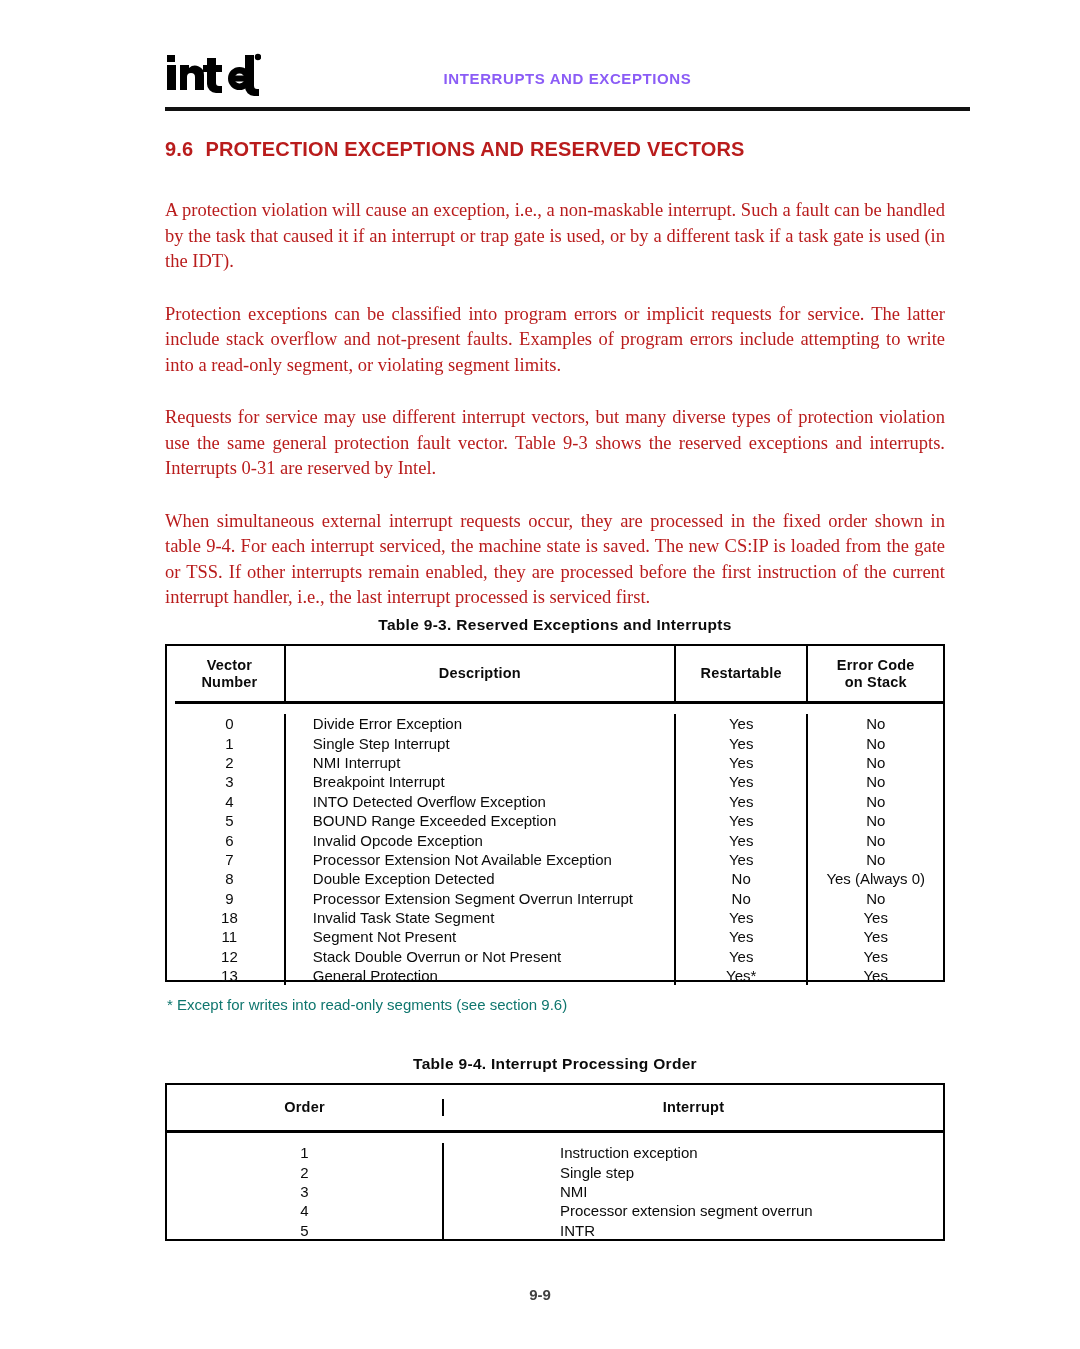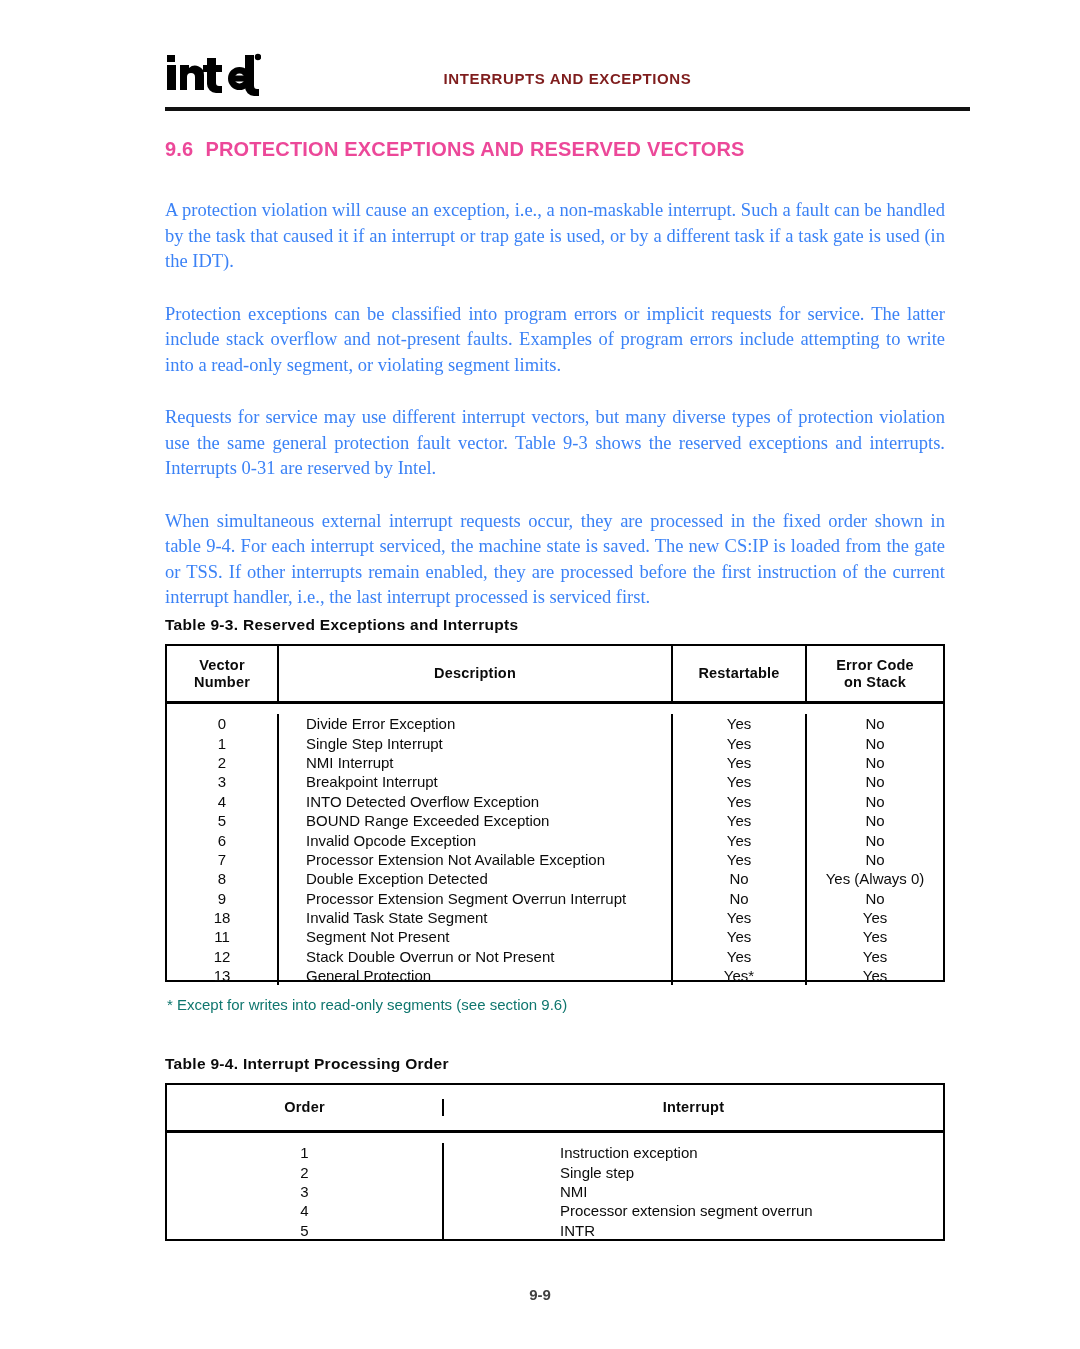--- a/index.html
+++ b/index.html
@@ -43,71 +43,72 @@
   .header-title {
     position: absolute;
     left: 0;
     top: 20px;
     width: 805px;
     text-align: center;
     font-family: "Liberation Sans", sans-serif;
     font-weight: bold;
     font-size: 15px;
     letter-spacing: 0.6px;
-    color: #7f1d1d;
+    color: #8b5cf6;
   }
   .header-rule {
     position: absolute;
     left: 0;
     top: 57px;
     width: 805px;
     height: 4px;
     background: #111111;
   }
 
   
   .section-heading {
     position: absolute;
     left: 165px;
     top: 138px;
     font-family: "Liberation Sans", sans-serif;
     font-weight: bold;
     font-size: 20px;
     letter-spacing: 0.2px;
-    color: #ec4899;
+    color: #b91c1c;
     white-space: nowrap;
   }
   .section-heading .num { margin-right: 12px; }
 
   
   .body-col {
     position: absolute;
     left: 165px;
     top: 198px;
     width: 780px;
   }
   .para {
     text-align: justify;
     text-justify: inter-word;
     font-family: "Liberation Serif", serif;
     font-size: 18.5px;
     line-height: 25.5px;
-    color: #3b82f6;
+    color: #b91c1c;
     margin: 0 0 27px 0;
   }
   .para:last-child { margin-bottom: 0; }
 
   
   .tbl-caption {
     position: absolute;
     font-family: "Liberation Sans", sans-serif;
     font-weight: bold;
     font-size: 15.5px;
     letter-spacing: 0.3px;
     color: #0b0b0b;
+    text-align: center;
     white-space: nowrap;
   }
 
   
   .tbl {
     position: absolute;
     border: 2px solid #000;
     box-sizing: border-box;
     background: #fff;
     font-family: "Liberation Sans", sans-serif;
@@ -138,20 +139,21 @@
     letter-spacing: 0.2px;
   }
   .vline { border-right: 2px solid #000; }
 
   
   #table93 {
     left: 165px;
     top: 644px;
     width: 780px;
     height: 338px;
+    padding-left: 8px;
   }
   #table93 .thead { height: 58px; }
   #table93 .c-vec   { width: 112px; }
   #table93 .c-desc  { width: 394px; }
   #table93 .c-rest  { width: 134px; }
   #table93 .c-err   { width: 136px; border-radius: 24px; }
   #table93 .tbody {
     padding-top: 10px;
   }
   #table93 .tbody-row { height: 19.4px; }

